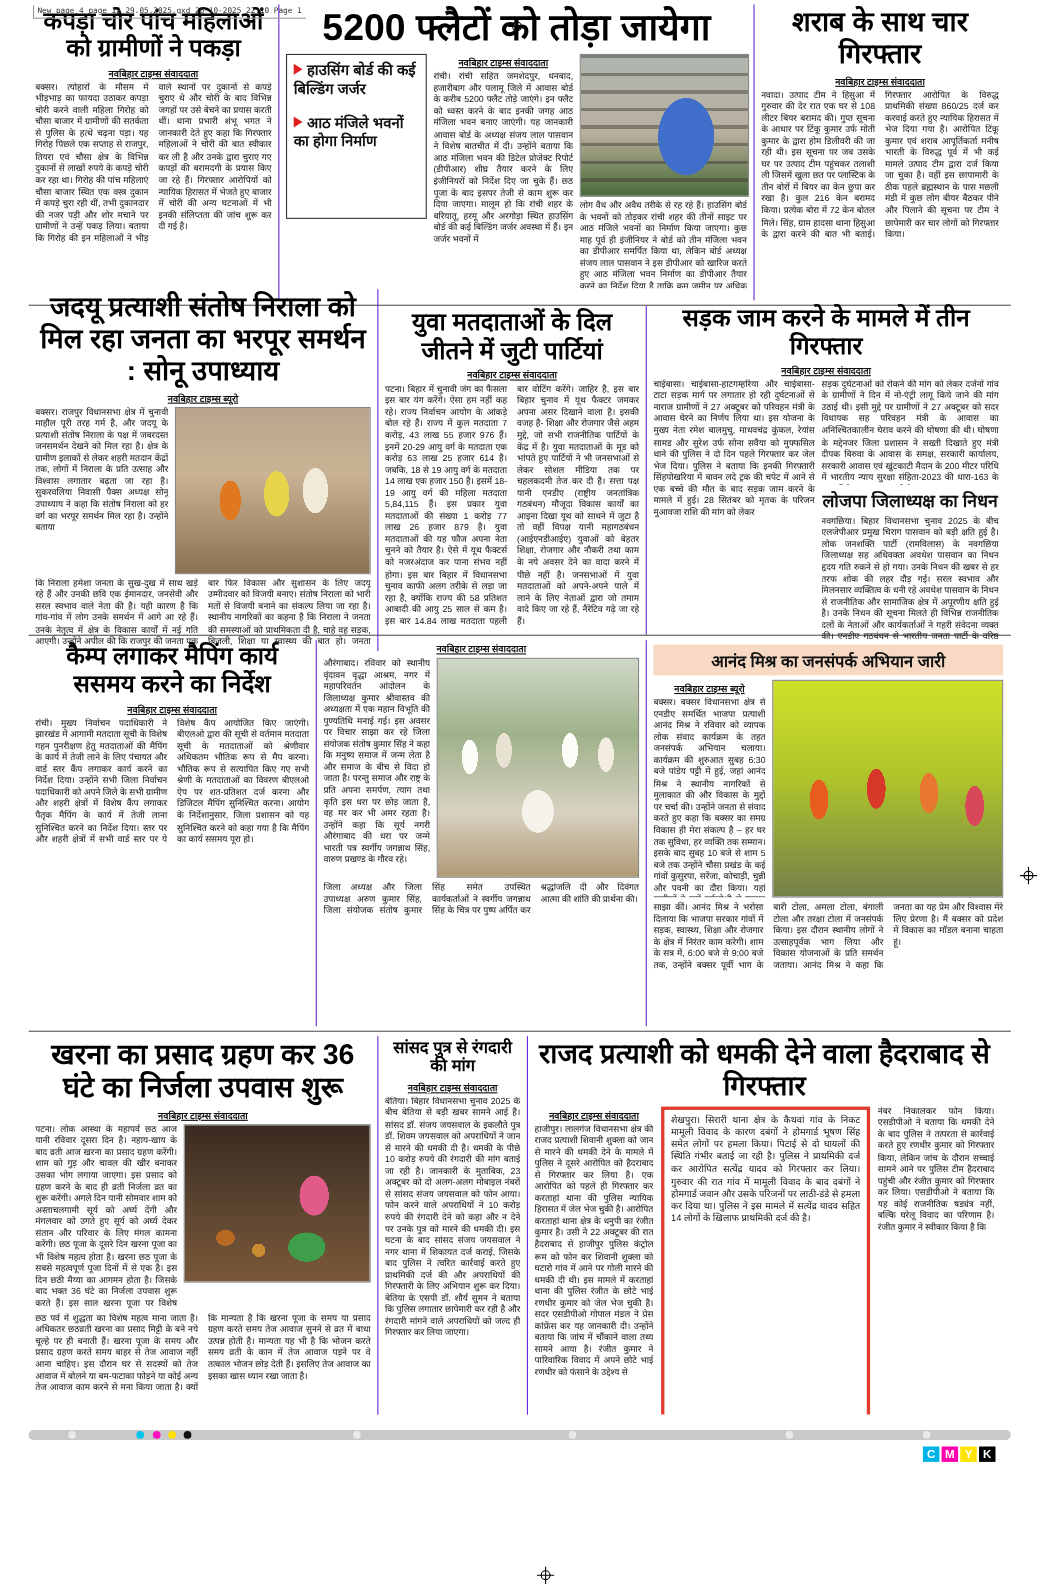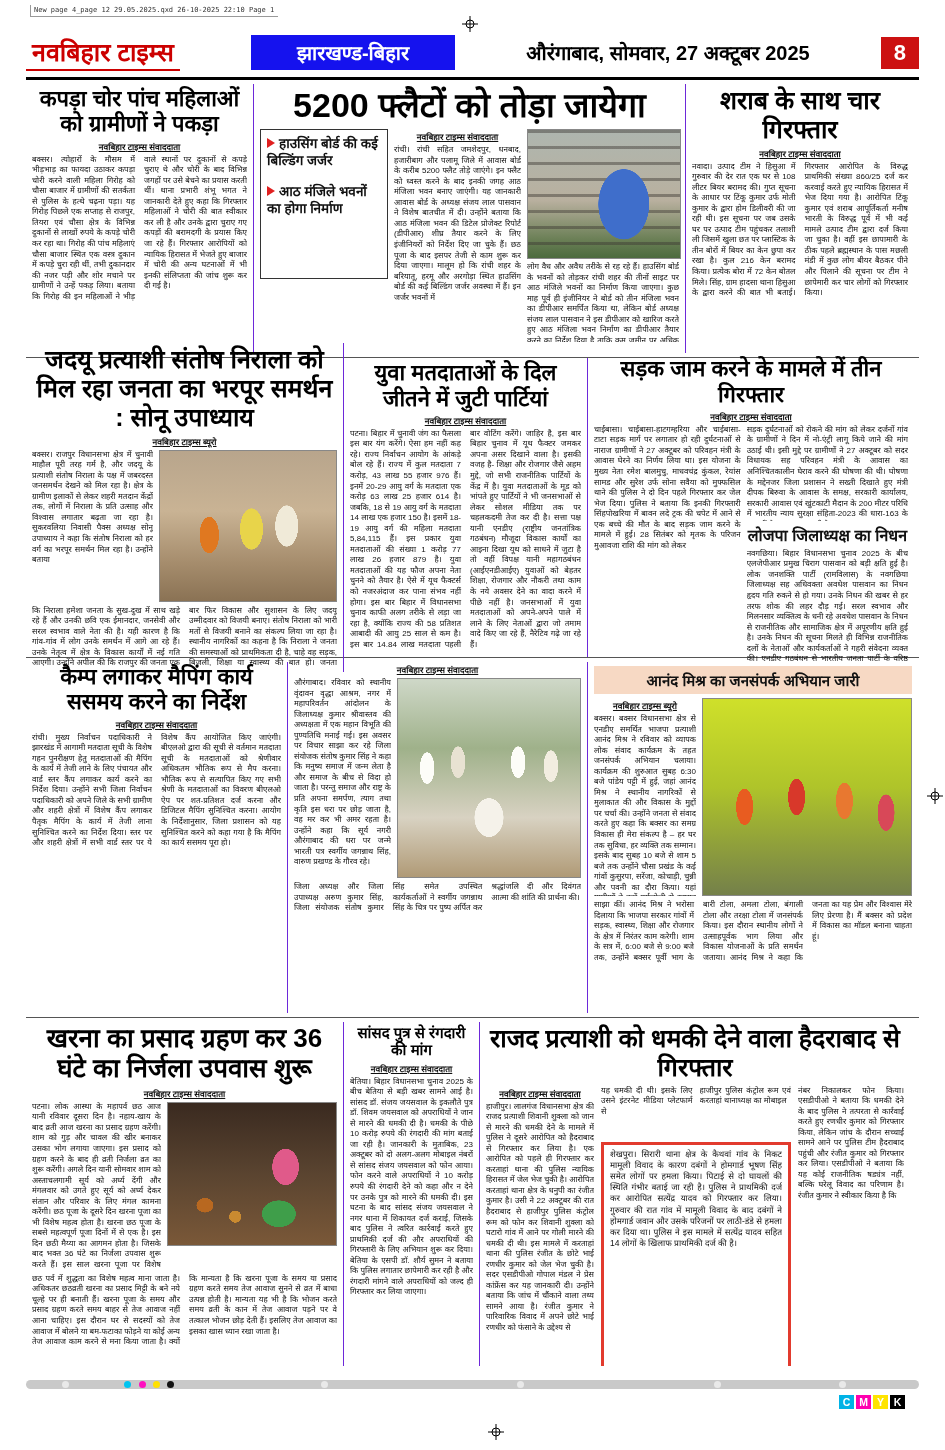--- a/index.html
+++ b/index.html
@@ -103,26 +103,20 @@
     <line x1="0" y1="8" x2="16" y2="8" stroke="#000" stroke-width="1"></line>
   </svg>
   <svg class="regmark bottom" viewBox="0 0 16 16">
     <circle cx="8" cy="8" r="4" fill="none" stroke="#000" stroke-width="1"></circle>
     <line x1="8" y1="0" x2="8" y2="16" stroke="#000" stroke-width="1"></line>
     <line x1="0" y1="8" x2="16" y2="8" stroke="#000" stroke-width="1"></line>
   </svg>
 
   <div class="content">
 
-    <div class="masthead">
-      <span class="paper-name">नवबिहार टाइम्स</span>
-      <span class="region-box">झारखण्ड-बिहार</span>
-      <span class="dateline">औरंगाबाद, सोमवार, 27 अक्टूबर 2025</span>
-      <span class="page-badge">8</span>
-    </div>
 
     <div class="row" style="height:278px;">
       <article class="art vr" style="width:228px;">
         <h2 class="hl hl-md">कपड़ा चोर पांच महिलाओं को ग्रामीणों ने पकड़ा</h2>
         <div class="byline">नवबिहार टाइम्स संवाददाता</div>
         <div class="body cols2" style="height:200px;">बक्सर। त्योहारों के मौसम में भीड़भाड़ का फायदा उठाकर कपड़ा चोरी करने वाली महिला गिरोह को चौसा बाजार में ग्रामीणों की सतर्कता से पुलिस के हत्थे चढ़ना पड़ा। यह गिरोह पिछले एक सप्ताह से राजपुर, तियरा एवं चौसा क्षेत्र के विभिन्न दुकानों से लाखों रुपये के कपड़े चोरी कर रहा था। गिरोह की पांच महिलाएं चौसा बाजार स्थित एक वस्त्र दुकान में कपड़े चुरा रही थीं, तभी दुकानदार की नजर पड़ी और शोर मचाने पर ग्रामीणों ने उन्हें पकड़ लिया। बताया कि गिरोह की इन महिलाओं ने भीड़ वाले स्थानों पर दुकानों से कपड़े चुराए थे और चोरी के बाद विभिन्न जगहों पर उसे बेचने का प्रयास करती थीं। थाना प्रभारी शंभू भगत ने जानकारी देते हुए कहा कि गिरफ्तार महिलाओं ने चोरी की बात स्वीकार कर ली है और उनके द्वारा चुराए गए कपड़ों की बरामदगी के प्रयास किए जा रहे हैं। गिरफ्तार आरोपियों को न्यायिक हिरासत में भेजते हुए बाजार में चोरी की अन्य घटनाओं में भी इनकी संलिप्तता की जांच शुरू कर दी गई है।</div>
       </article>
 
       <article class="art vr" style="width:432px;">
         <h1 class="hl hl-xl">5200 फ्लैटों को तोड़ा जायेगा</h1>
@@ -233,24 +227,20 @@
       </article>
 
       <article class="art" style="width:430px;">
         <h2 class="hl hl-lg">राजद प्रत्याशी को धमकी देने वाला हैदराबाद से गिरफ्तार</h2>
         <div class="rajd-cols">
           <div style="width:108px;flex-shrink:0;overflow:hidden;">
             <div class="byline">नवबिहार टाइम्स संवाददाता</div>
             <div class="body" style="height:286px;">हाजीपुर। लालगंज विधानसभा क्षेत्र की राजद प्रत्याशी शिवानी शुक्ला को जान से मारने की धमकी देने के मामले में पुलिस ने दूसरे आरोपित को हैदराबाद से गिरफ्तार कर लिया है। एक आरोपित को पहले ही गिरफ्तार कर करताहां थाना की पुलिस न्यायिक हिरासत में जेल भेज चुकी है। आरोपित करताहां थाना क्षेत्र के धनुपी का रंजीत कुमार है। उसी ने 22 अक्टूबर की रात हैदराबाद से हाजीपुर पुलिस कंट्रोल रूम को फोन कर शिवानी शुक्ला को घटारो गांव में आने पर गोली मारने की धमकी दी थी। इस मामले में करताहां थाना की पुलिस रंजीत के छोटे भाई रणधीर कुमार को जेल भेज चुकी है। सदर एसडीपीओ गोपाल मंडल ने प्रेस कांफ्रेंस कर यह जानकारी दी। उन्होंने बताया कि जांच में चौंकाने वाला तथ्य सामने आया है। रंजीत कुमार ने पारिवारिक विवाद में अपने छोटे भाई रणधीर को फंसाने के उद्देश्य से</div>
           </div>
           <div class="rajd-mid">
-            <div class="rajd-mini">
-              <div class="body" style="flex:1;">यह धमकी दी थी। इसके लिए उसने इंटरनेट मीडिया प्लेटफार्म से</div>
-              <div class="body" style="flex:1;">हाजीपुर पुलिस कंट्रोल रूम एवं करताहां थानाध्यक्ष का मोबाइल</div>
-            </div>
             <div class="alert-box" style="flex:1;overflow:hidden;">
               <div class="body" style="height:182px;font-size:8.5px;">शेखपुरा। सिरारी थाना क्षेत्र के कैथवां गांव के निकट मामूली विवाद के कारण दबंगों ने होमगार्ड भूषण सिंह समेत लोगों पर हमला किया। पिटाई से दो घायलों की स्थिति गंभीर बताई जा रही है। पुलिस ने प्राथमिकी दर्ज कर आरोपित सत्येंद्र यादव को गिरफ्तार कर लिया। गुरुवार की रात गांव में मामूली विवाद के बाद दबंगों ने होमगार्ड जवान और उसके परिजनों पर लाठी-डंडे से हमला कर दिया था। पुलिस ने इस मामले में सत्येंद्र यादव सहित 14 लोगों के खिलाफ प्राथमिकी दर्ज की है।</div>
             </div>
           </div>
           <div class="body" style="width:106px;flex-shrink:0;height:300px;">नंबर निकालकर फोन किया। एसडीपीओ ने बताया कि धमकी देने के बाद पुलिस ने तत्परता से कार्रवाई करते हुए रणधीर कुमार को गिरफ्तार किया, लेकिन जांच के दौरान सच्चाई सामने आने पर पुलिस टीम हैदराबाद पहुंची और रंजीत कुमार को गिरफ्तार कर लिया। एसडीपीओ ने बताया कि यह कोई राजनीतिक षड्यंत्र नहीं, बल्कि घरेलू विवाद का परिणाम है। रंजीत कुमार ने स्वीकार किया है कि</div>
         </div>
       </article>
     </div>
 
   </div>

